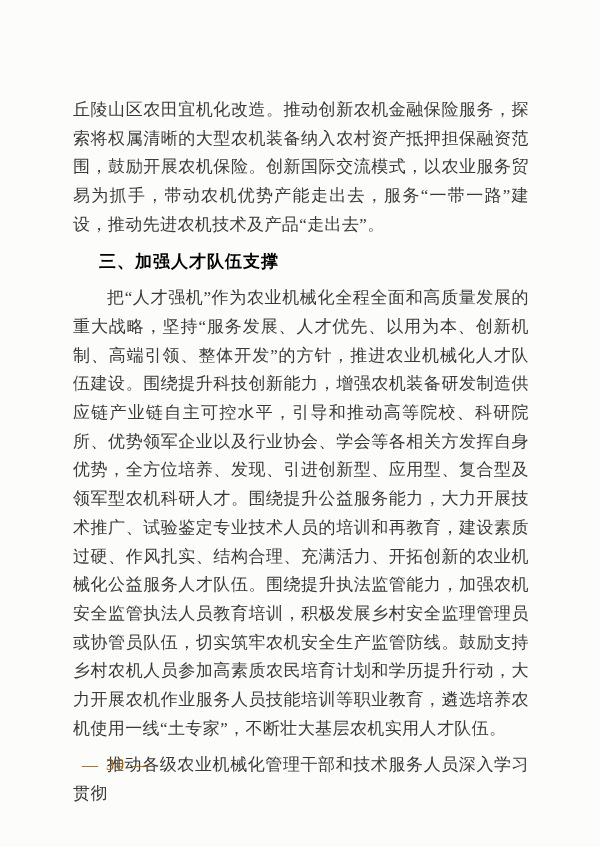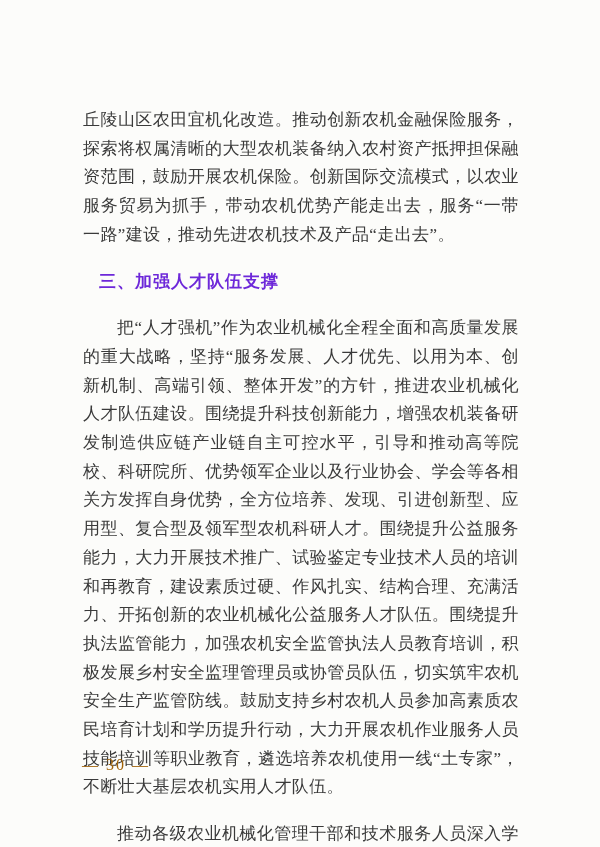--- a/index.html
+++ b/index.html
@@ -24,33 +24,33 @@
     left: 65px;
     top: 88px;
     width: 472px;
     color: #3a3a3a;
     font-size: 17px;
     line-height: 28.7px;
     text-align: justify;
     text-justify: inter-character;
   }
   .para {
-    margin: 18px;
+    margin: 8px;
     letter-spacing: 0.4px;
   }
   .para.indent {
     text-indent: 2em;
   }
   .sec-heading {
     margin: 0;
     font-family: "Liberation Sans", "DejaVu Sans", sans-serif;
     font-weight: 700;
     font-size: 17px;
     line-height: 28.7px;
-    color: #6d28d9;
+    color: #000000;
     text-indent: 2em;
     letter-spacing: 1px;
   }
   .page-number {
     position: absolute;
     left: 82px;
     top: 756px;
     font-size: 16px;
     color: #a16207;
     letter-spacing: 2px;

